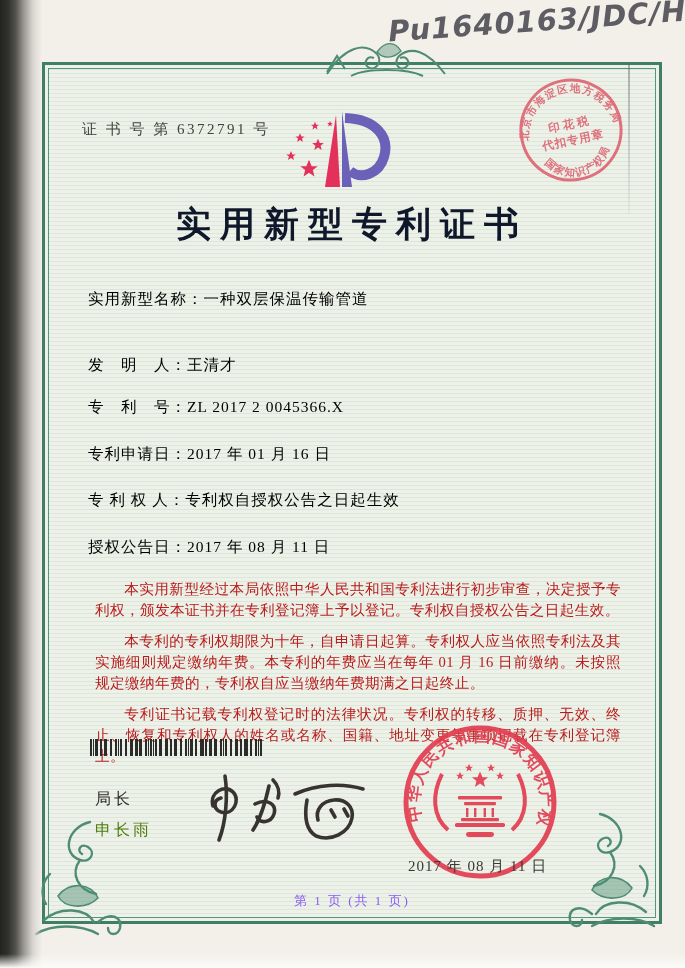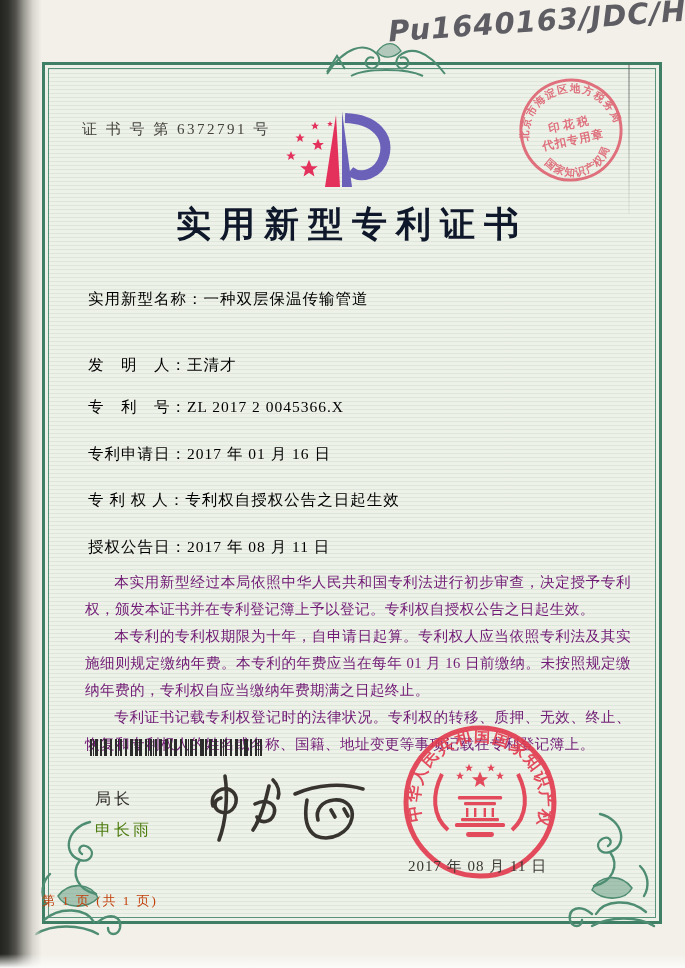--- a/index.html
+++ b/index.html
@@ -30,37 +30,37 @@
   .cert-no{position:absolute;left:82px;top:104px;font-size:15px;color:#43423d;letter-spacing:2.5px;margin-top:16px;}
 
   .title{position:absolute;left:42px;top:201px;width:620px;text-align:center;
      font-size:35px;font-weight:600;color:#0f172a;letter-spacing:9px;}
 
   .field{position:absolute;left:88px;font-size:15.5px;color:#000000;letter-spacing:1px;white-space:nowrap;}
   .f0{top:289px;} .f1{top:355px;text-align:center;} .f2{top:397px;font-family:"Liberation Serif",serif;}
   .f3{top:444px;} .f4{top:490px;} .f5{top:537px;}
 
   .body-text{position:absolute;left:85px;top:569px;width:546px;}
-  .para{margin:0;font-size:14.6px;line-height:27px;color:#701a75;
+  .para{margin:10px;font-size:14.6px;line-height:21px;color:#b91c1c;
      text-align:justify;text-indent:2em;letter-spacing:.4px;}
 
   .barcode{position:absolute;left:90px;top:739px;width:175px;height:17px;
      background:
        repeating-linear-gradient(90deg,#2b2b2b 0 2px,rgba(0,0,0,0) 2px 5px),
        repeating-linear-gradient(90deg,#2b2b2b 0 1px,rgba(0,0,0,0) 1px 7px),
        repeating-linear-gradient(90deg,rgba(0,0,0,0) 0 3px,#2b2b2b 3px 4px,rgba(0,0,0,0) 4px 11px);}
 
   .director-title{position:absolute;left:95px;top:789px;font-size:16px;color:#2f2d29;letter-spacing:3px;}
   .director-name{position:absolute;left:95px;top:820px;font-size:16px;color:#4d7c0f;letter-spacing:3px;}
   .signature{position:absolute;left:195px;top:770px;}
 
   .seal-date{position:absolute;left:408px;top:845px;font-size:15px;color:#3a3833;
      letter-spacing:1px;z-index:6;margin-top:12px;}
-  .footer{position:absolute;left:42px;top:892px;width:620px;text-align:left;
-     font-size:13px;color:#c2410c;letter-spacing:2px;}
+  .footer{position:absolute;left:42px;top:892px;width:620px;text-align:center;
+     font-size:13px;color:#8b5cf6;letter-spacing:2px;}
 
   .tax-stamp{position:absolute;left:516px;top:75px;width:110px;height:110px;
      transform:rotate(-12deg);z-index:5;opacity:.88;}
   .official-seal{position:absolute;left:400px;top:722px;width:160px;height:160px;z-index:5;opacity:.9;}
 
   .logo{position:absolute;left:278px;top:109px;width:116px;height:84px;}
   svg text{font-family:"Liberation Sans","DejaVu Sans",sans-serif;}
 </style>
 </head>
 <body>

